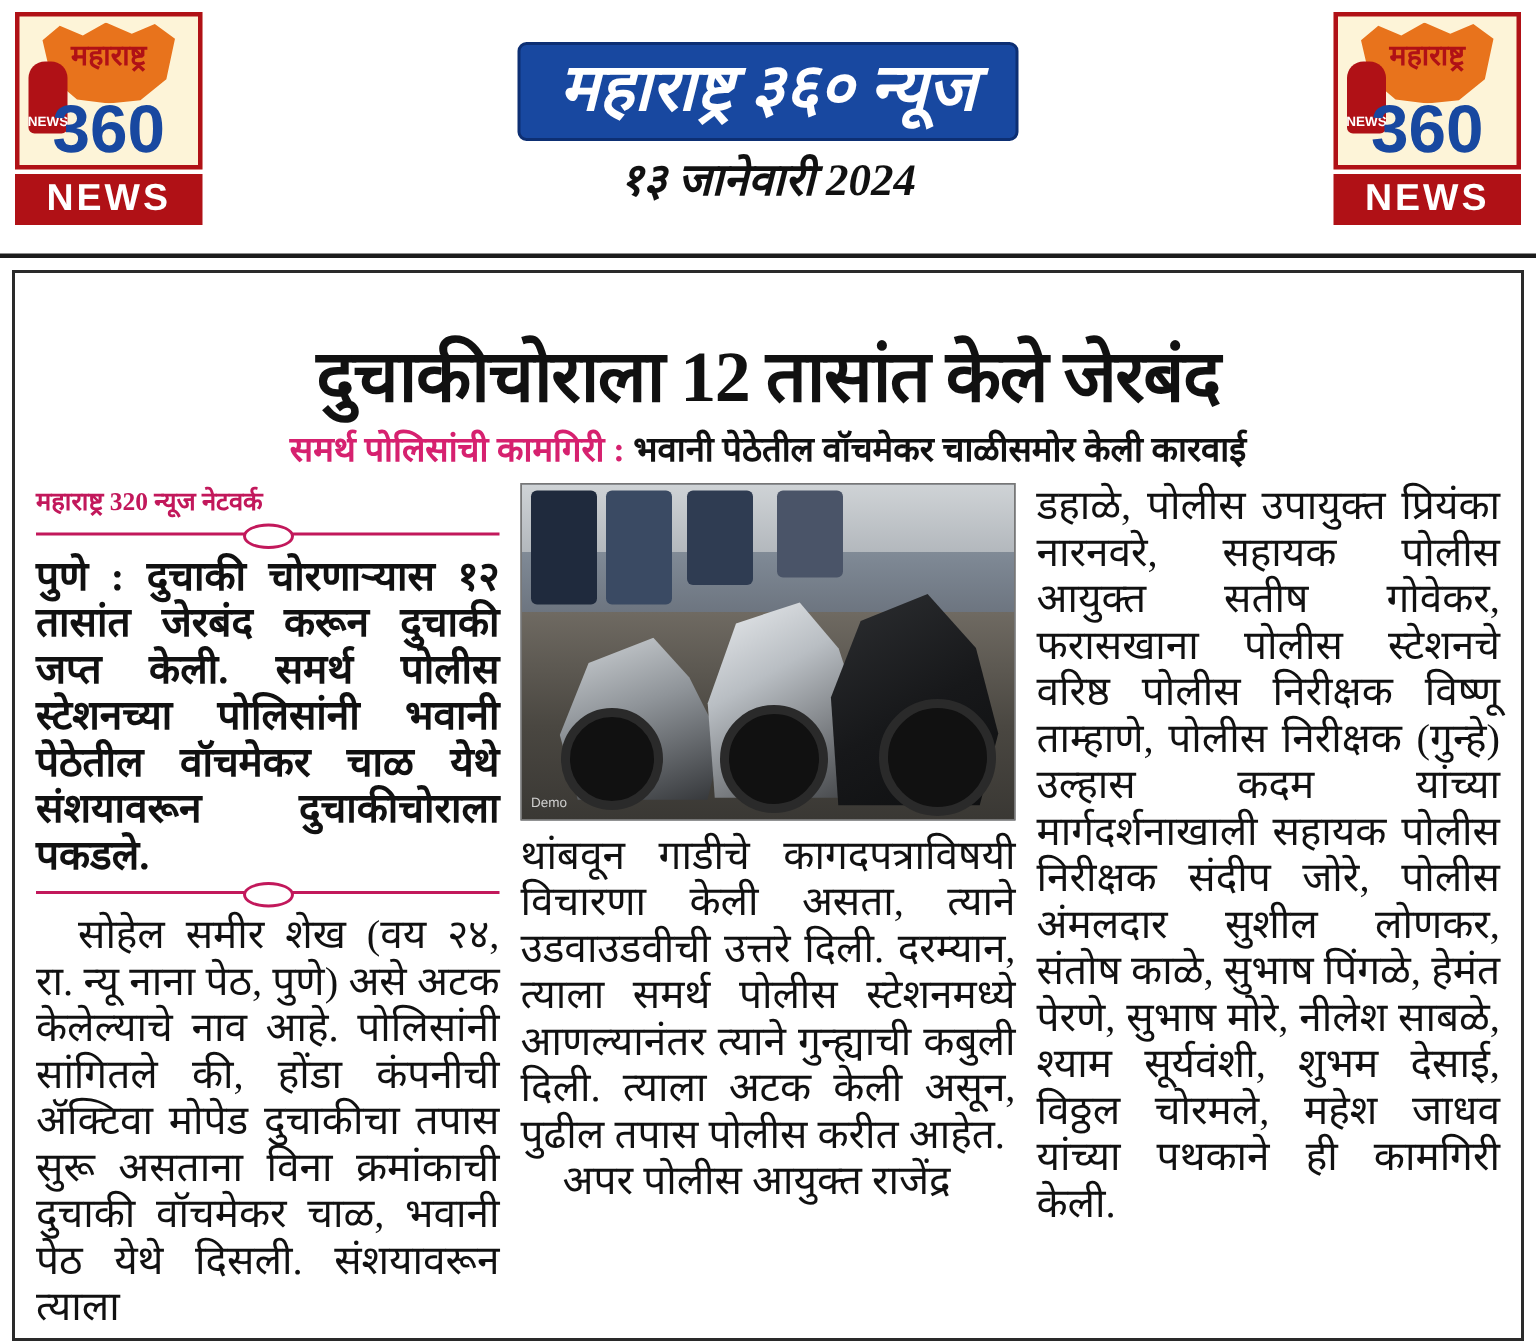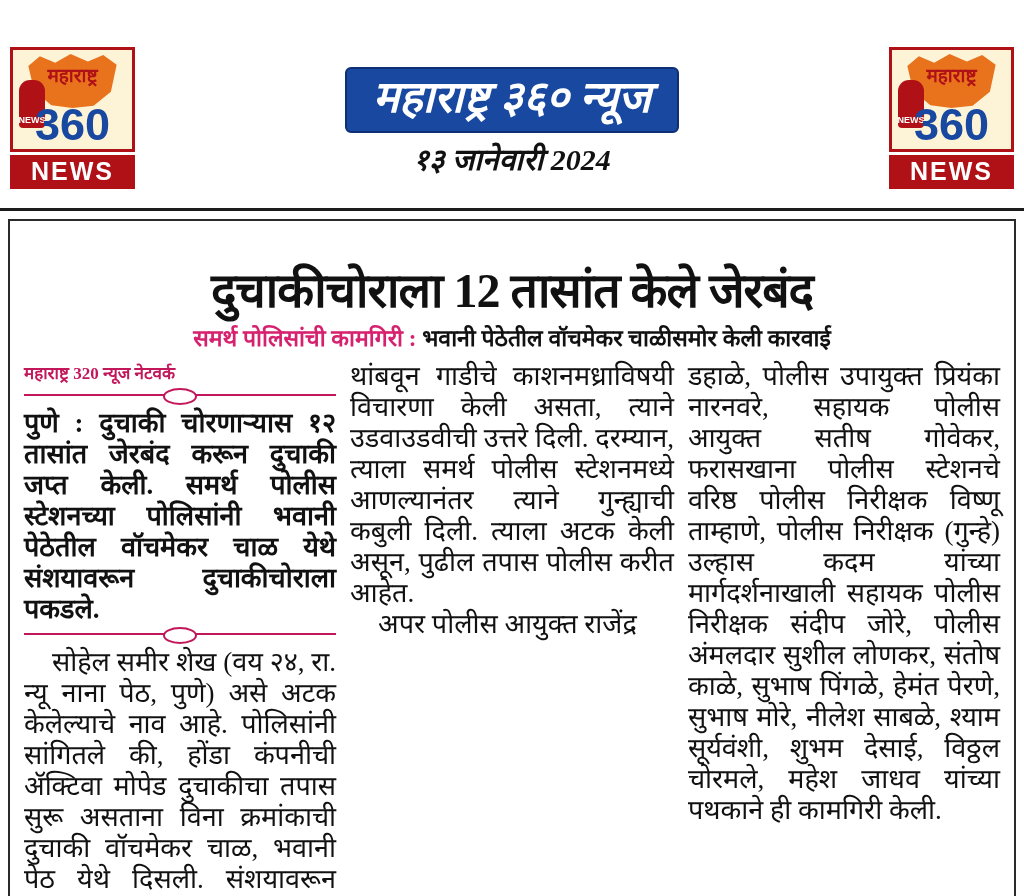--- a/index.html
+++ b/index.html
@@ -10,21 +10,20 @@
     overflow:hidden;
   }
   .page{position:relative;width:1024px;height:896px;box-sizing:border-box;}
 
   
   .masthead{
     position:relative;
     height:172px;
     border-bottom:3px solid #1c1c1c;
     box-sizing:border-box;
-    margin-top:39px;
   }
   .logo{
     position:absolute;top:8px;width:125px;height:148px;
     text-align:center;
   }
   .logo.left{left:10px;}
   .logo.right{right:10px;}
   .logo-box{
     position:relative;
     width:125px;height:105px;
@@ -259,21 +258,37 @@
             <i></i>
           </div>
         <div class="body-text bold">पुणे : दुचाकी चोरणाऱ्यास १२ तासांत जेरबंद करून दुचाकी जप्त केली. समर्थ पोलीस स्टेशनच्या पोलिसांनी भवानी पेठेतील वॉचमेकर चाळ येथे संशयावरून दुचाकीचोराला पकडले.</div>
         <div class="divider">
             <i></i>
           </div>
         <div class="body-text indent">सोहेल समीर शेख (वय २४, रा. न्यू नाना पेठ, पुणे) असे अटक केलेल्याचे नाव आहे. पोलिसांनी सांगितले की, होंडा कंपनीची ॲक्टिवा मोपेड दुचाकीचा तपास सुरू असताना विना क्रमांकाची दुचाकी वॉचमेकर चाळ, भवानी पेठ येथे दिसली. संशयावरून त्याला</div>
       </div>
 
       <div class="col mid">
-        <div class="body-text">थांबवून गाडीचे काशनमध्राविषयी विचारणा केली असता, त्याने उडवाउडवीची उत्तरे दिली. दरम्यान, त्याला समर्थ पोलीस स्टेशनमध्ये आणल्यानंतर त्याने गुन्ह्याची कबुली दिली. त्याला अटक केली असून, पुढील तपास पोलीस करीत आहेत.</div>
+        <div class="photo">
+          <div class="ph-sky"></div>
+          <div class="ph-wall"></div>
+          <div class="ph-ground"></div>
+          <div class="ph-person p1"></div>
+          <div class="ph-person p2"></div>
+          <div class="ph-person p3"></div>
+          <div class="ph-person p4"></div>
+          <div class="ph-bike b1"></div>
+          <div class="ph-bike b2"></div>
+          <div class="ph-bike b3"></div>
+          <div class="ph-wheel w1"></div>
+          <div class="ph-wheel w2"></div>
+          <div class="ph-wheel w3"></div>
+          <div class="ph-tag">Demo</div>
+        </div>
+        <div class="body-text">थांबवून गाडीचे कागदपत्राविषयी विचारणा केली असता, त्याने उडवाउडवीची उत्तरे दिली. दरम्यान, त्याला समर्थ पोलीस स्टेशनमध्ये आणल्यानंतर त्याने गुन्ह्याची कबुली दिली. त्याला अटक केली असून, पुढील तपास पोलीस करीत आहेत.</div>
         <div class="body-text indent">अपर पोलीस आयुक्त राजेंद्र</div>
       </div>
 
       <div class="col right">
         <div class="body-text">डहाळे, पोलीस उपायुक्त प्रियंका नारनवरे, सहायक पोलीस आयुक्त सतीष गोवेकर, फरासखाना पोलीस स्टेशनचे वरिष्ठ पोलीस निरीक्षक विष्णू ताम्हाणे, पोलीस निरीक्षक (गुन्हे) उल्हास कदम यांच्या मार्गदर्शनाखाली सहायक पोलीस निरीक्षक संदीप जोरे, पोलीस अंमलदार सुशील लोणकर, संतोष काळे, सुभाष पिंगळे, हेमंत पेरणे, सुभाष मोरे, नीलेश साबळे, श्याम सूर्यवंशी, शुभम देसाई, विठ्ठल चोरमले, महेश जाधव यांच्या पथकाने ही कामगिरी केली.</div>
       </div>
 
     </div>
   </div>
 </div>

